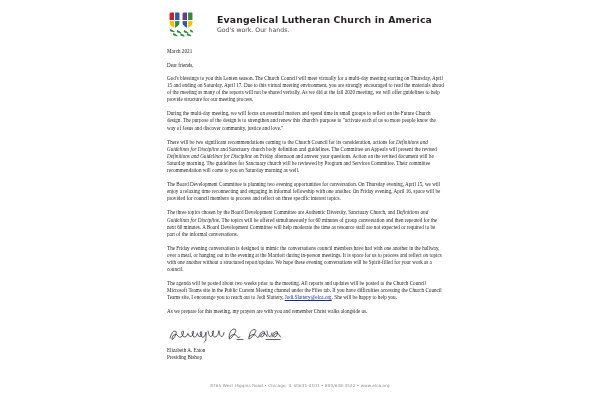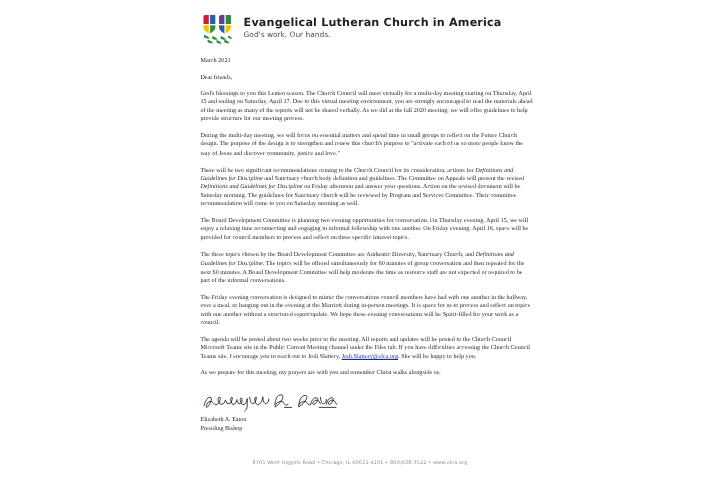--- a/index.html
+++ b/index.html
@@ -27,21 +27,21 @@
     height: 400px;
     background: #ffffff;
   }
   
   .letterhead {
     position: absolute;
     left: 167px;
     top: 10px;
     display: flex;
     align-items: center;
-    gap: 8px;
+    gap: 22px;
   }
   .logo {
     width: 28px;
     height: 28px;
     flex: 0 0 28px;
     position: relative;
   }
   .logo svg { display: block; }
   .brand-block {
     display: flex;

